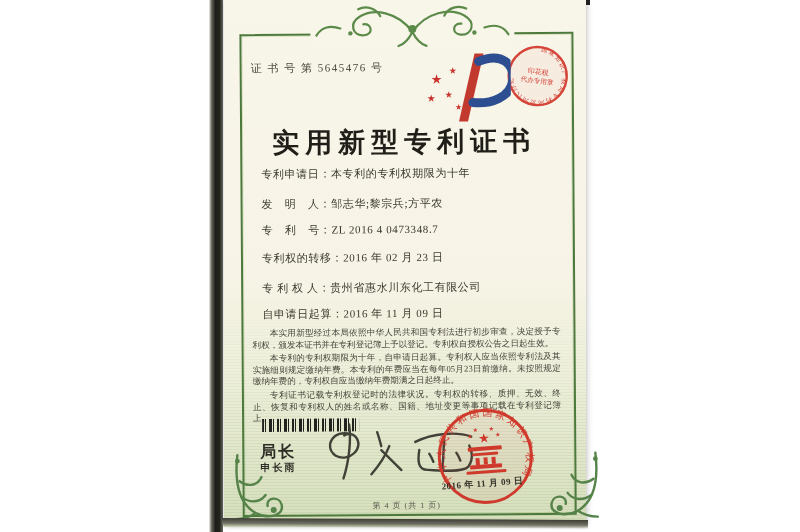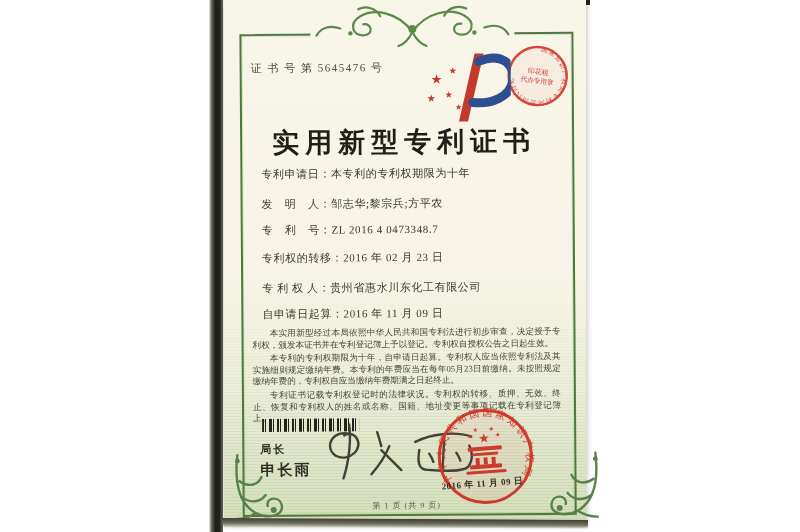--- a/index.html
+++ b/index.html
@@ -40,22 +40,22 @@
   .f0{top:166px;} .f1{top:196px;} .f2{top:222px;} .f3{top:250px;} .f4{top:280px;} .f5{top:306px;}
   .field .lab{color:#3b3a2f;}
   
   .body-text{position:absolute;left:28px;top:327px;width:308px;font-size:8.6px;line-height:11.6px;
              text-align:justify;color:#45443a;}
   .body-text p{margin:0 0 2px 0;text-indent:2em;}
   
   .barcode{position:absolute;left:37px;top:418px;width:97px;height:13px;background:
      repeating-linear-gradient(90deg,#21211d 0 2px,transparent 2px 3px,#21211d 3px 4px,transparent 4px 7px,
      #21211d 7px 10px,transparent 10px 11px,#21211d 11px 12px,transparent 12px 15px);}
-  .director-label{position:absolute;left:35px;top:441px;font-size:11px;font-weight:bold;letter-spacing:2px;color:#2f2e26;}
-  .director-name{position:absolute;left:35px;top:460px;font-size:15px;font-weight:bold;letter-spacing:2px;color:#2f2e26;text-align:right;}
+  .director-label{position:absolute;left:35px;top:441px;font-size:16px;font-weight:bold;letter-spacing:2px;color:#2f2e26;}
+  .director-name{position:absolute;left:35px;top:460px;font-size:10px;font-weight:bold;letter-spacing:2px;color:#2f2e26;text-align:right;}
   .signature{position:absolute;left:90px;top:420px;width:178px;height:64px;}
   .main-seal{position:absolute;left:210px;top:407px;width:100px;height:100px;transform:rotate(-4deg);}
   .seal-date{position:absolute;left:216px;top:477px;width:110px;font-size:9px;font-weight:bold;
              color:#333128;letter-spacing:.5px;transform:rotate(-4deg);white-space:nowrap;}
   .footer{position:absolute;left:111px;top:500px;width:140px;text-align:center;font-size:8px;color:#55544a;letter-spacing:1px;}
   svg{display:block;}
 </style>
 </head>
 <body>
 
@@ -212,18 +212,18 @@
             <rect x="40" y="51" width="4" height="7"></rect>
             <rect x="48" y="51" width="4" height="7"></rect>
             <rect x="56" y="51" width="4" height="7"></rect>
             <rect x="34" y="58" width="32" height="4" rx="1"></rect>
             <rect x="30" y="64" width="40" height="3" rx="1"></rect>
           </g>
         </svg>
       </div>
       <div class="seal-date">2016 年 11 月 09 日</div>
 
-      <div class="footer">第 1 页 (共 9 页)</div>
+      <div class="footer">第 4 页 (共 1 页)</div>
     </div>
   </div>
 
   <div class="paper-shadow-bottom"></div>
 </div>
 
 </body></html>

